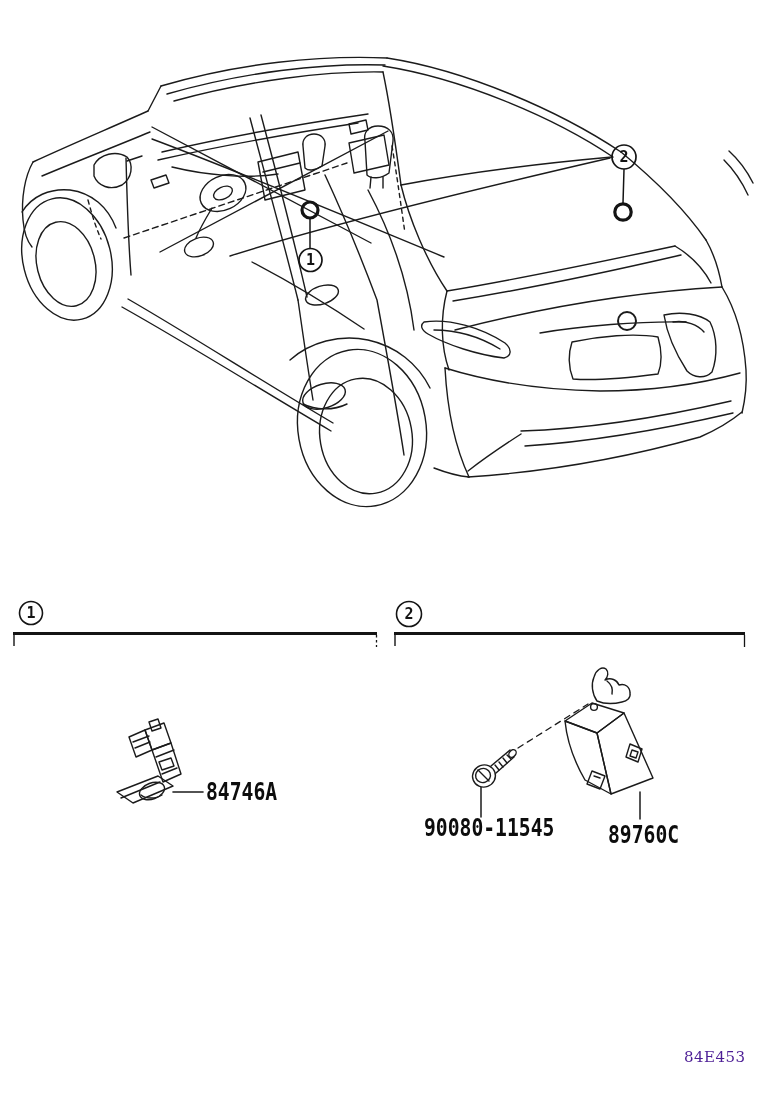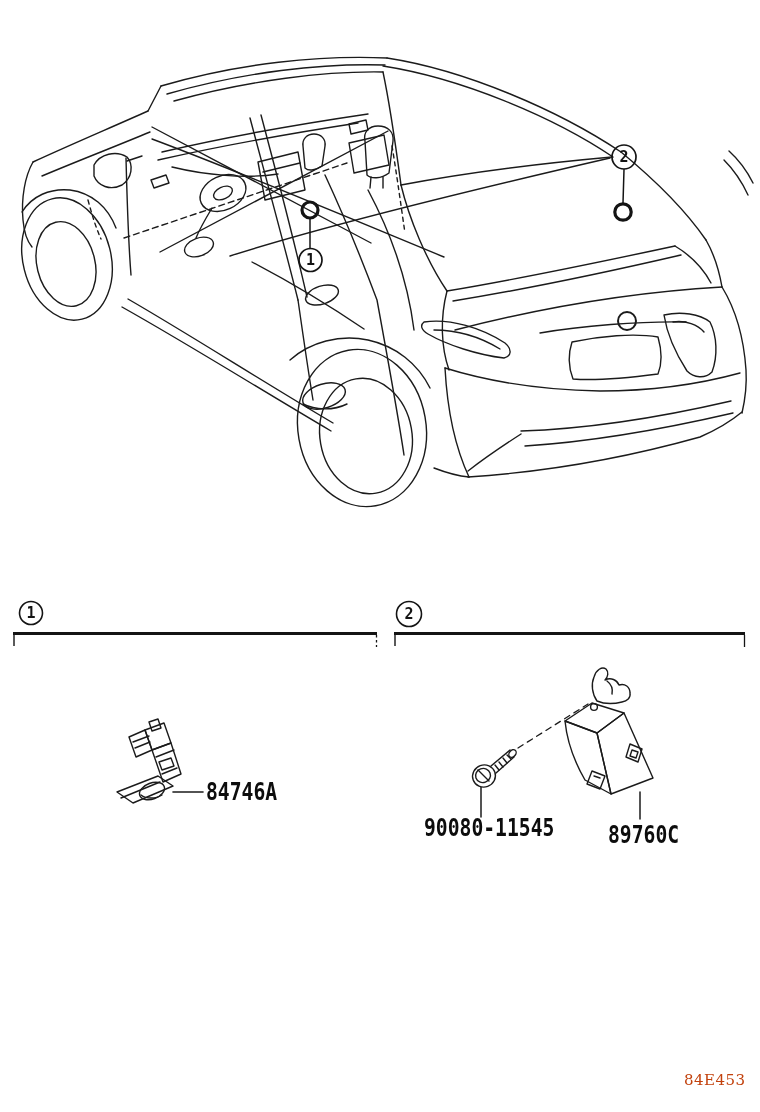--- a/index.html
+++ b/index.html
@@ -4,22 +4,22 @@
 <style>
   html,body{margin:0;padding:0;background:#ffffff;}
   .page{position:relative;width:760px;height:1112px;background:#ffffff;overflow:hidden;
         font-family:"DejaVu Sans Mono","Liberation Mono",monospace;}
   svg{position:absolute;left:0;top:0;}
   .num{position:absolute;transform:translate(-50%,-50%);
        font:700 15px "DejaVu Sans Mono","Liberation Mono",monospace;color:#141414;}
   .plabel{position:absolute;font:700 24px "DejaVu Sans Mono","Liberation Mono",monospace;
           color:#0d0d0d;transform:translateY(-50%) scaleX(0.82);transform-origin:left center;
           white-space:nowrap;}
-  .footer{position:absolute;left:684px;top:1080px;transform:translateY(-50%);
-          font:400 15px "DejaVu Serif","Liberation Serif",serif;letter-spacing:.5px;color:#c2410c;}
+  .footer{position:absolute;left:684px;top:1057px;transform:translateY(-50%);
+          font:400 15px "DejaVu Serif","Liberation Serif",serif;letter-spacing:.5px;color:#4c1d95;}
 </style>
 </head>
 <body>
 
 <div class="page">
 
 <svg width="760" height="1112" viewBox="0 0 760 1112">
 
   <g stroke="#1b1b1b" fill="none" stroke-width="1.4" stroke-linecap="round" stroke-linejoin="round">
     <path d="M 33,162 C 25,176 21,198 23,220 C 24,232 27,241 32,247"></path>

